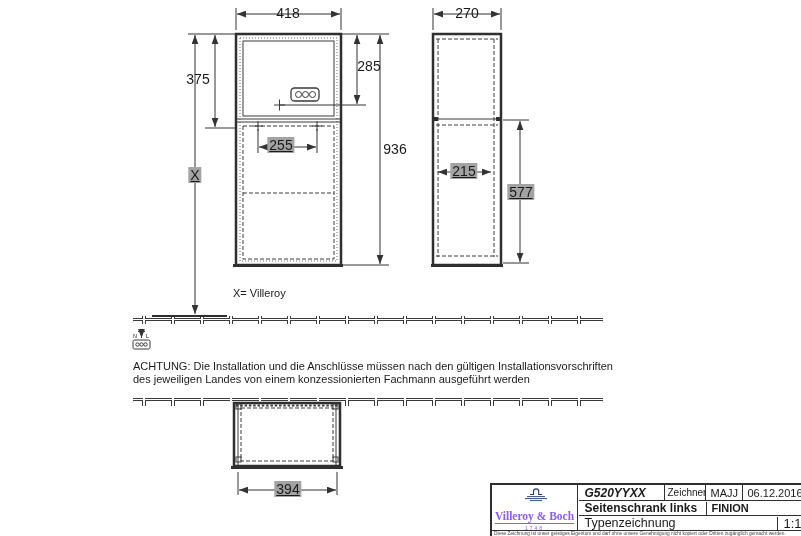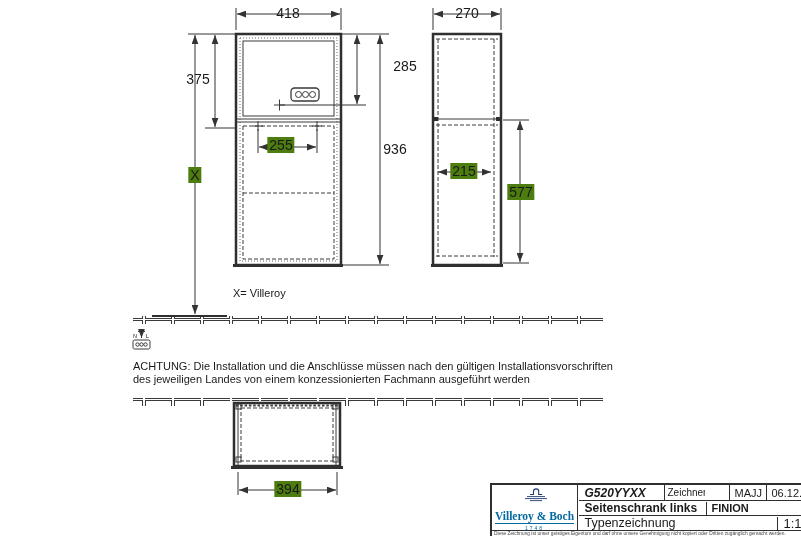--- a/index.html
+++ b/index.html
@@ -10,38 +10,38 @@
   .thick{stroke:#2f2f2f;stroke-width:2.5;fill:none}
   .thin{stroke:#3a3a3a;stroke-width:1;fill:none}
   .thin2{stroke:#3a3a3a;stroke-width:1.3;fill:#fff}
   .fillbar{fill:#2f2f2f;stroke:none}
   .dotted{stroke:#666;stroke-width:1;stroke-dasharray:1 2;fill:none}
   .dashed{stroke:#3a3a3a;stroke-width:1;stroke-dasharray:4 2;fill:none}
   .dashed2{stroke:#3a3a3a;stroke-width:2;stroke-dasharray:2.5 1.8;fill:none}
   .dim,.ext{stroke:#333;stroke-width:1;fill:none}
   
   .lbl{position:absolute;font-size:14px;transform:translate(-50%,-50%);white-space:nowrap;}
-  .lbl.bg{background:#4d7c0f;padding:0 2px;}
+  .lbl.bg{background:#a3a3a3;padding:0 2px;text-decoration:underline;}
   .txt{position:absolute;font-size:11px;white-space:nowrap;}
   .icon-nl text{font-size:5.5px;fill:#1a1a1a;font-family:"Liberation Sans",sans-serif;}
   
   #titleblock{position:absolute;left:490px;top:483px;width:320px;height:52px;
               border:2px solid #2f2f2f;background:#fff;}
   .tb-line-h{position:absolute;left:0;right:0;height:0;border-top:1.5px solid #2f2f2f;}
   .tb-logo{position:absolute;left:0;top:0;width:85px;height:45px;border-right:1.5px solid #2f2f2f;
            text-align:center;overflow:hidden;}
   .tb-brand{display:inline-block;font-family:"Liberation Serif",serif;font-weight:bold;
             font-size:11.5px;border-bottom:1px solid;line-height:1.05;padding-bottom:1px;}
   .tb-year{font-size:5px;letter-spacing:2px;margin-top:1px;}
   .tb-row{position:absolute;left:86.5px;right:0;display:flex;align-items:center;}
   .tb-cell{height:100%;box-sizing:border-box;display:flex;align-items:center;overflow:hidden;}
   .bl{border-left:1.5px solid #2f2f2f;}
   .tb-article{width:85px;font-weight:bold;font-style:italic;font-size:12px;padding-left:6px;}
   .tb-zlabel{width:41px;font-size:10px;padding-left:3px;}
-  .tb-zname{width:37px;font-size:11px;padding-left:5px;margin-left:24px;}
+  .tb-zname{width:37px;font-size:11px;padding-left:5px;}
   .tb-date{flex:1;font-size:11px;padding-left:5px;}
   .tb-desc{width:127px;font-weight:bold;font-size:12px;padding-left:6px;}
   .tb-series{flex:1;font-weight:bold;font-size:11px;padding-left:5px;}
   .tb-type{width:198px;font-size:12.5px;padding-left:6px;}
   .tb-scale{flex:1;font-size:13px;padding-left:6px;}
   .tb-disclaimer{position:absolute;left:2px;top:46px;width:316px;font-size:4.8px;color:#444;
                  white-space:nowrap;}
 </style>
 </head>
 <body>
@@ -152,33 +152,33 @@
       <circle cx="137.5" cy="344.5" r="1.7" class="thin"></circle>
       <circle cx="141.5" cy="344.5" r="1.7" class="thin"></circle>
       <circle cx="145.5" cy="344.5" r="1.7" class="thin"></circle>
     </g>
   </svg>
 
   <div class="lbl" style="left:288px;top:13px;">418</div>
   <div class="lbl" style="left:467px;top:13px;">270</div>
   <div class="lbl" style="left:198px;top:79px;">375</div>
   <div class="lbl bg" style="left:195px;top:175px;">X</div>
-  <div class="lbl" style="left:369px;top:66px;margin-left:36px;">285</div>
+  <div class="lbl" style="left:369px;top:66px;">285</div>
   <div class="lbl" style="left:395px;top:149px;">936</div>
   <div class="lbl bg" style="left:281px;top:145px;">255</div>
   <div class="lbl bg" style="left:464px;top:171px;">215</div>
   <div class="lbl bg" style="left:521px;top:192px;">577</div>
   <div class="lbl bg" style="left:288px;top:489px;">394</div>
 
   <div class="txt" style="left:233px;top:287px;">X= Villeroy</div>
   <div class="txt" style="left:133px;top:373px;">des jeweiligen Landes von einem konzessionierten Fachmann ausgeführt werden</div>
   <div class="txt" style="left:133px;top:360px;">ACHTUNG: Die Installation und die Anschlüsse müssen nach den gültigen Installationsvorschriften</div>
 
   <div id="titleblock">
-    <div class="tb-logo" style="color:#0369a1;">
+    <div class="tb-logo" style="color:#8b5cf6;">
       <svg width="28" height="15" viewBox="0 0 28 15" style="margin-top:2px;">
         <path d="M9,7.5 h3.5 v-3 a2.6,2.6 0 0 1 5.2,0 v3 h3.5" fill="none" stroke="#1f3a6d" stroke-width="1.1"></path>
         <path d="M6,9.6 h18 M4,11.6 h22 M9,13.6 h12" fill="none" stroke="#1f3a6d" stroke-width="0.9"></path>
       </svg>
       <div>
         <span class="tb-brand">Villeroy &amp; Boch</span>
       </div>
       <div class="tb-year">1748</div>
     </div>
 

